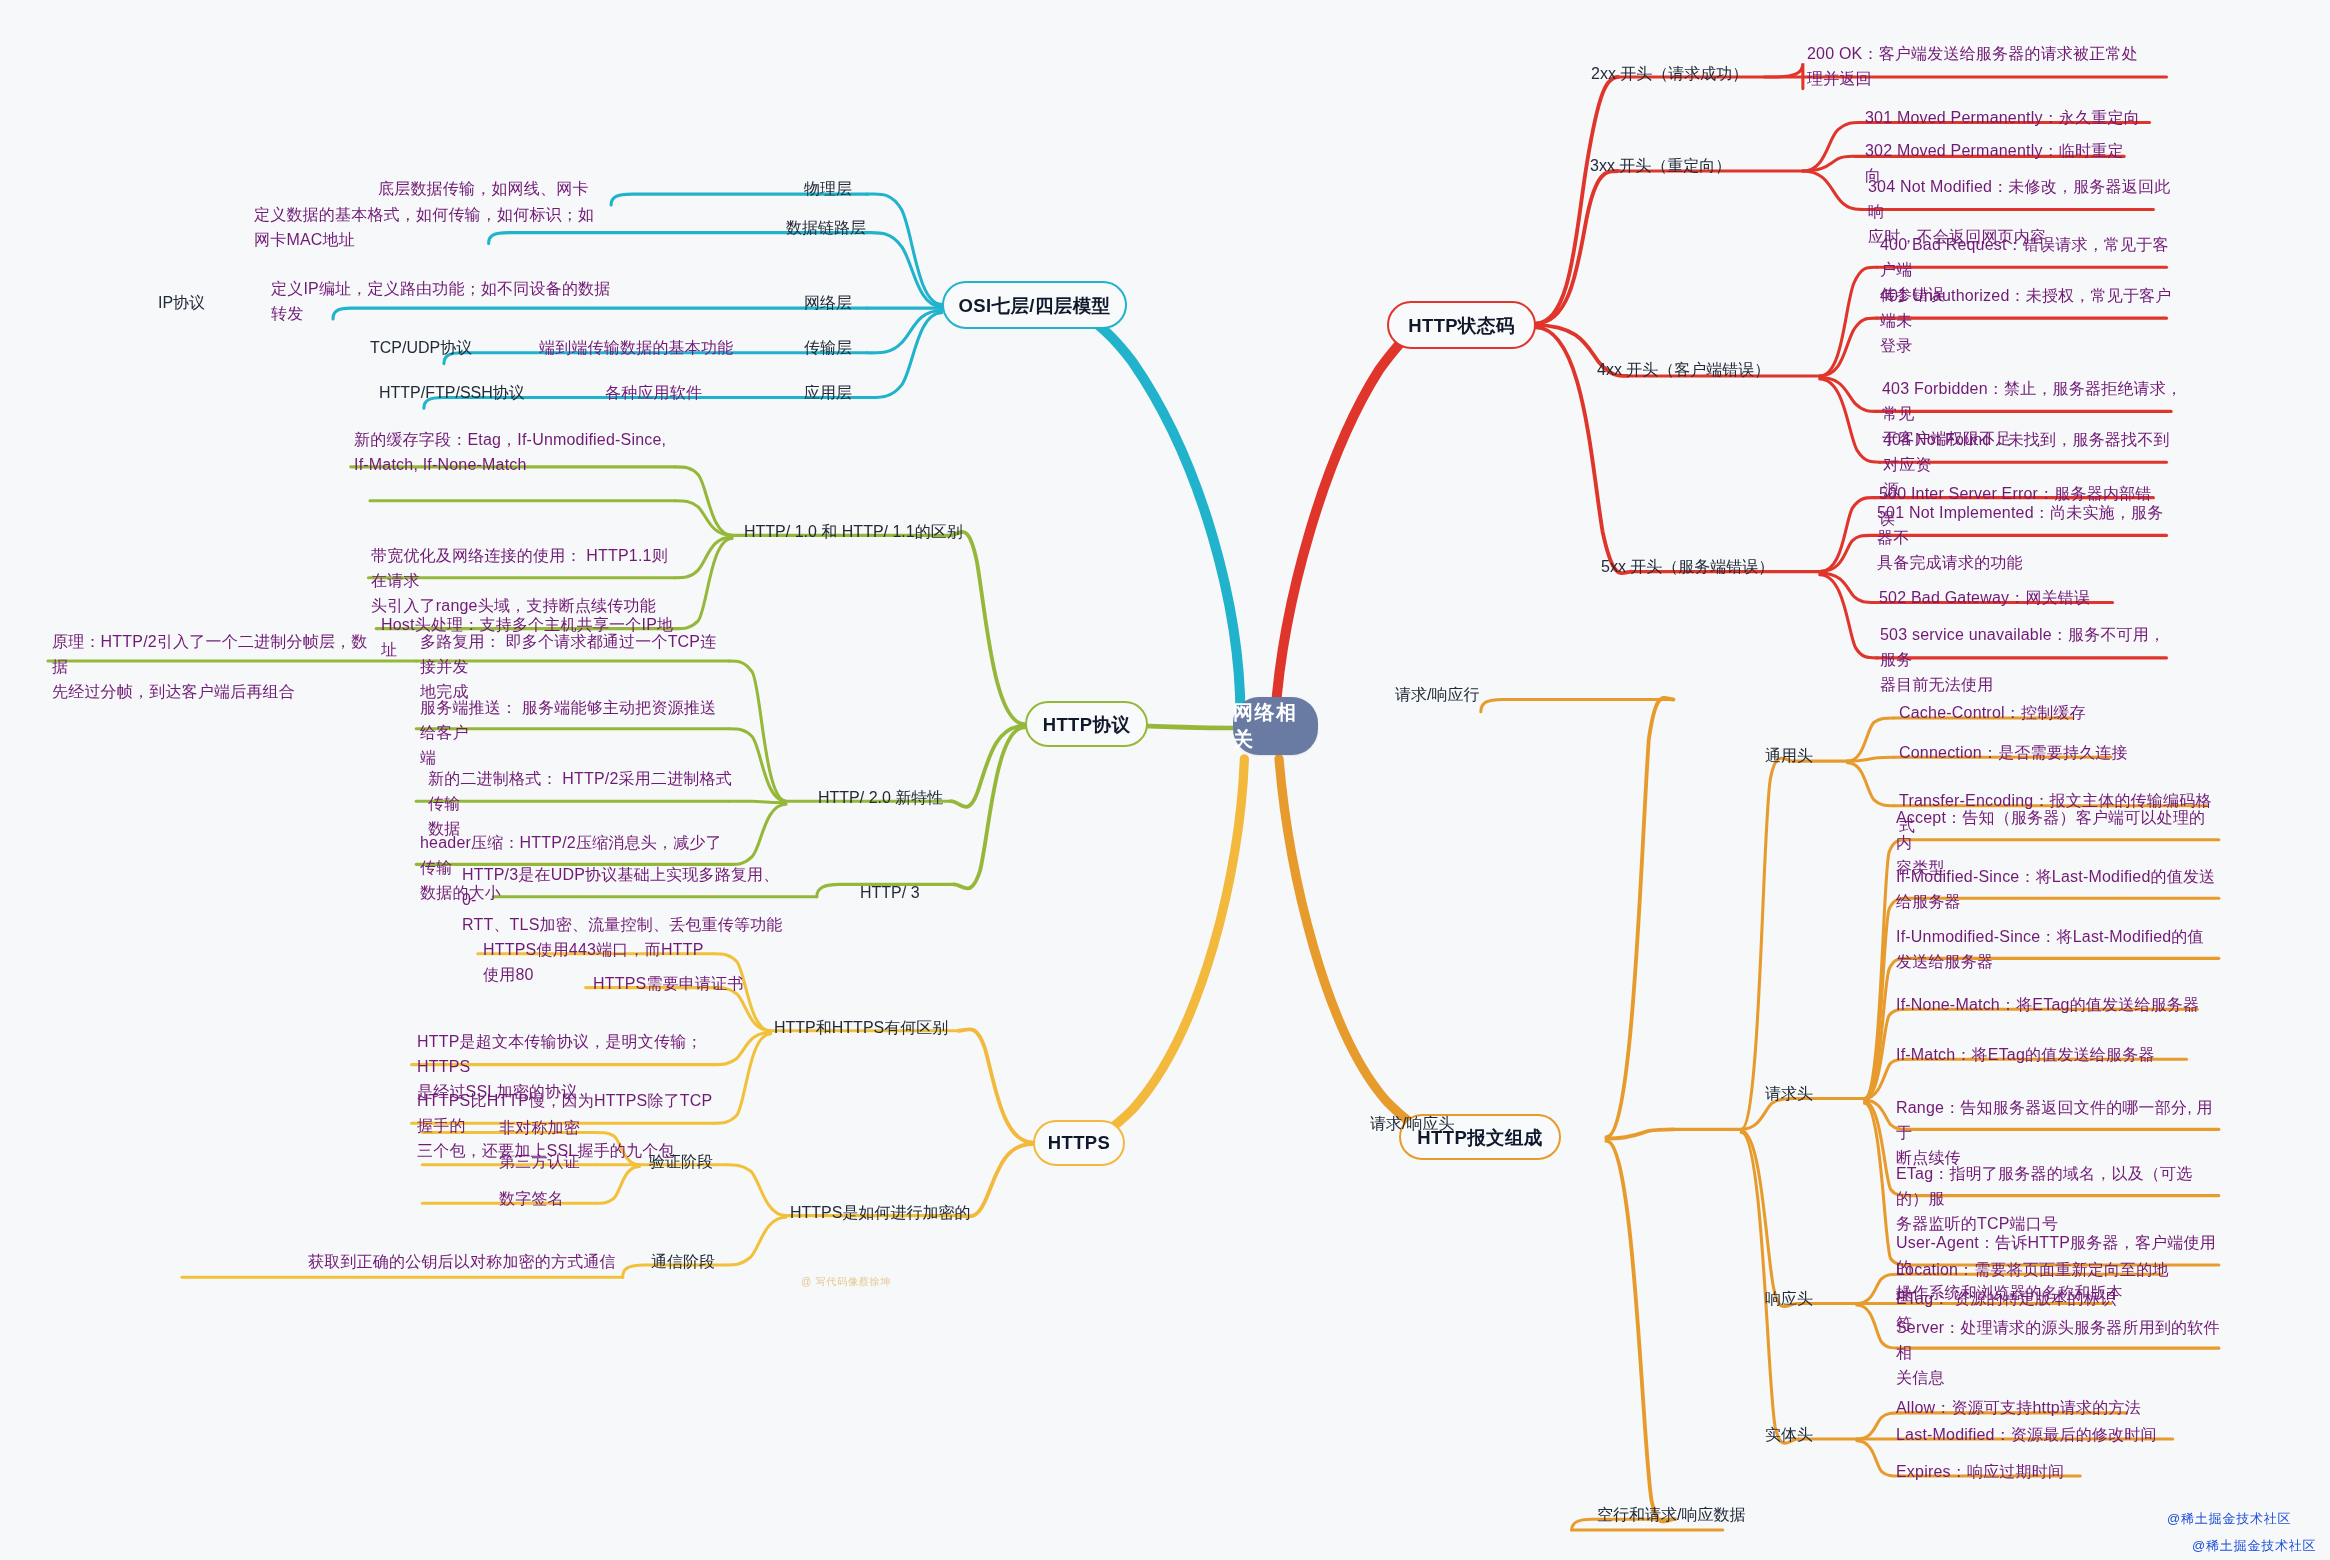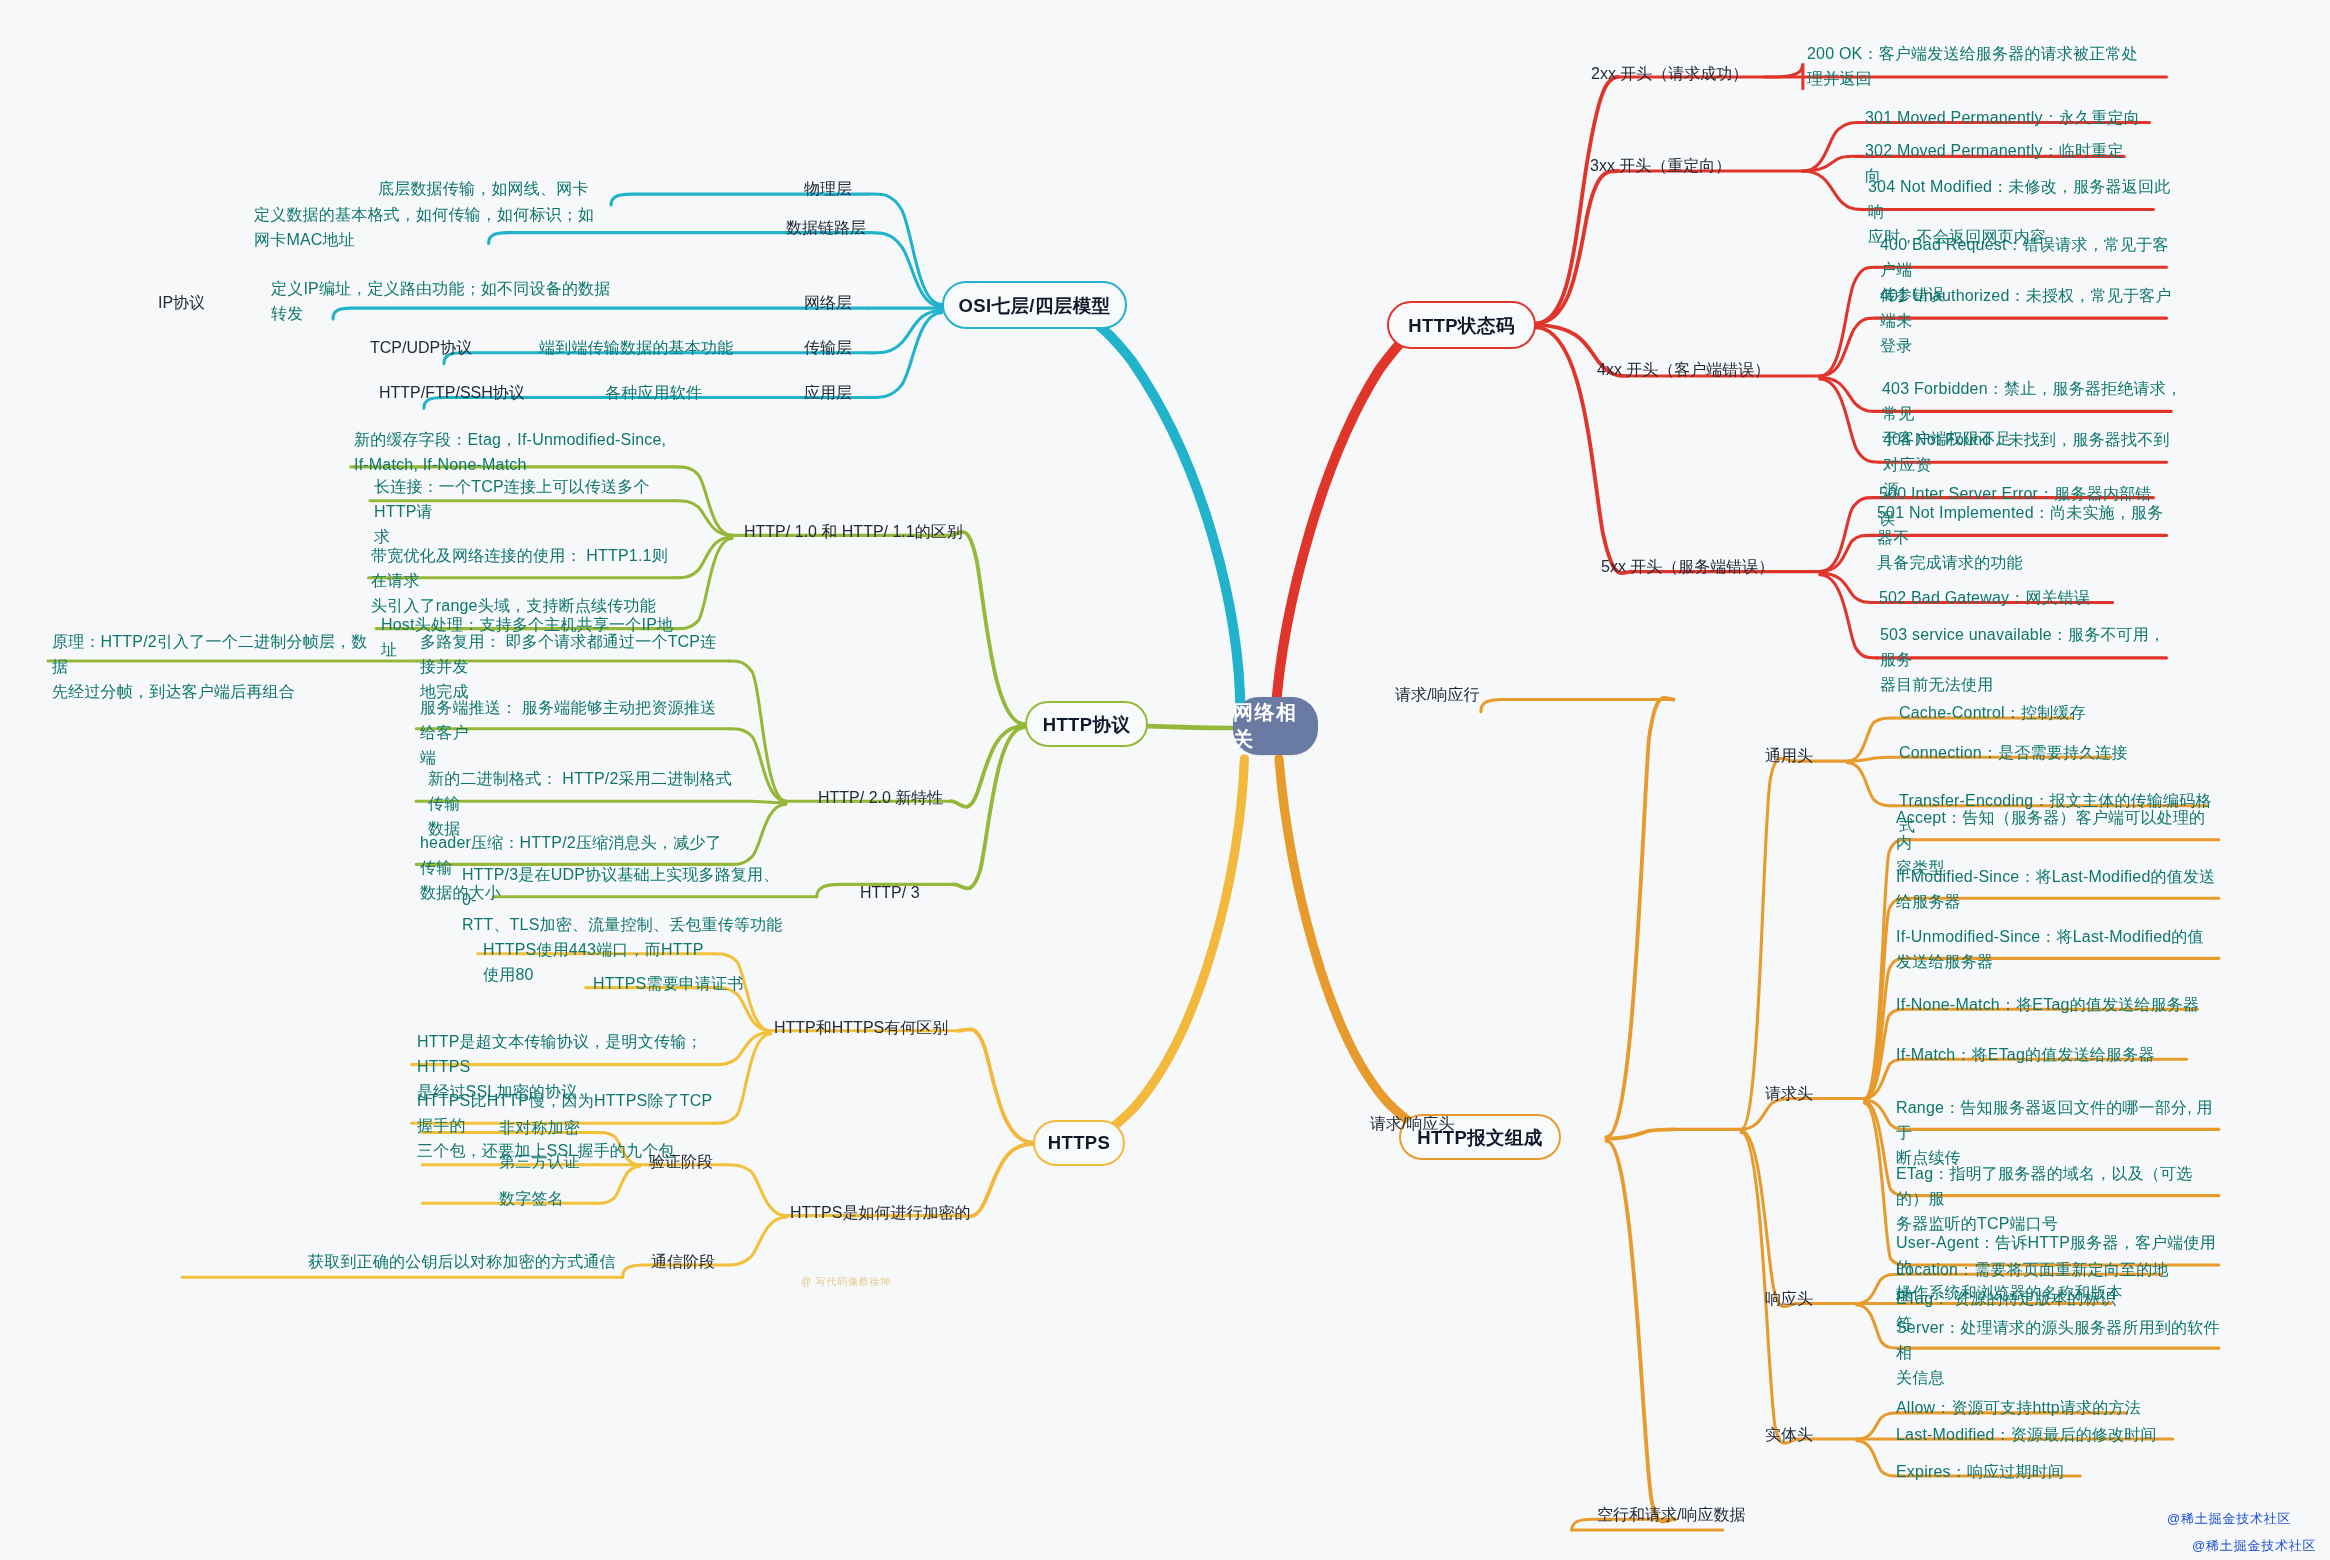--- a/index.html
+++ b/index.html
@@ -12,21 +12,21 @@
   }
   #canvas { position: absolute; inset: 0; }
   svg.links { position: absolute; left: 0; top: 0; width: 2330px; height: 1560px; pointer-events: none; }
 
   
   .leaf {
     position: absolute;
     font-size: 16px;
     line-height: 1.55;
     letter-spacing: 0.2px;
-    color: #0f766e;
+    color: #701a75;
     padding-bottom: 3.1px;
     white-space: pre-wrap;
   }
   .leaf.plain   { border-bottom: none; }
 
   
   .mid {
     position: absolute;
     font-size: 16px;
     line-height: 1.5;
@@ -324,22 +324,20 @@
   <div class="leaf plain" style="left:1879px; top:586px; width:247px;">502 Bad Gateway：网关错误</div>
   <div class="leaf plain" style="left:1880px; top:623px; width:297px;">503 service unavailable：服务不可用，服务
 器目前无法使用</div>
 
   <div class="mid" style="left:744px; top:520px;">HTTP/ 1.0 和 HTTP/ 1.1的区别</div>
   <div class="mid" style="left:818px; top:786px;">HTTP/ 2.0 新特性</div>
   <div class="mid" style="left:860px; top:881px;">HTTP/ 3</div>
 
   <div class="leaf plain" style="left:354px; top:428px; width:324px;">新的缓存字段：Etag，If-Unmodified-Since,
 If-Match, If-None-Match</div>
-  <div class="leaf plain" style="left:374px; top:475px; width:301px;">长连接：一个TCP连接上可以传送多个HTTP请
-求</div>
   <div class="leaf plain" style="left:371px; top:544px; width:304px;">带宽优化及网络连接的使用： HTTP1.1则在请求
 头引入了range头域，支持断点续传功能</div>
   <div class="leaf plain" style="left:381px; top:613px; width:301px;">Host头处理：支持多个主机共享一个IP地址</div>
 
   <div class="leaf plain" style="left:52px; top:630px; width:331px;">原理：HTTP/2引入了一个二进制分帧层，数据
 先经过分帧，到达客户端后再组合</div>
   <div class="leaf plain" style="left:420px; top:630px; width:308px;">多路复用： 即多个请求都通过一个TCP连接并发
 地完成</div>
   <div class="leaf plain" style="left:420px; top:696px; width:308px;">服务端推送： 服务端能够主动把资源推送给客户
 端</div>

